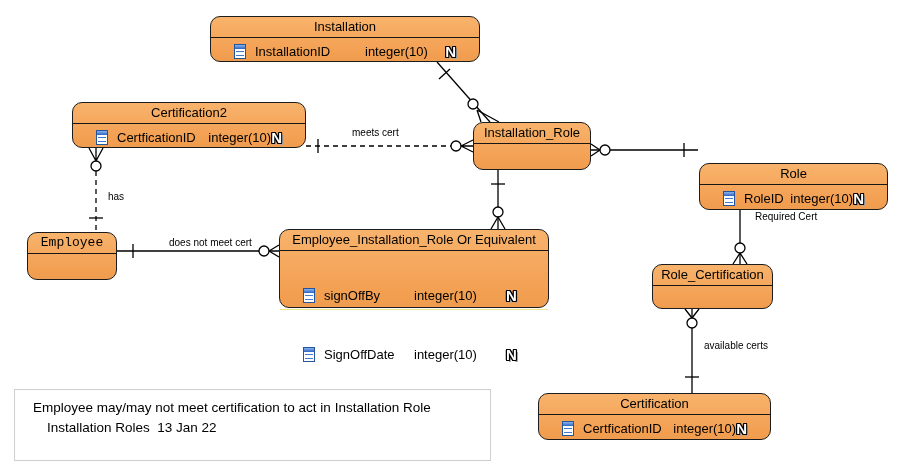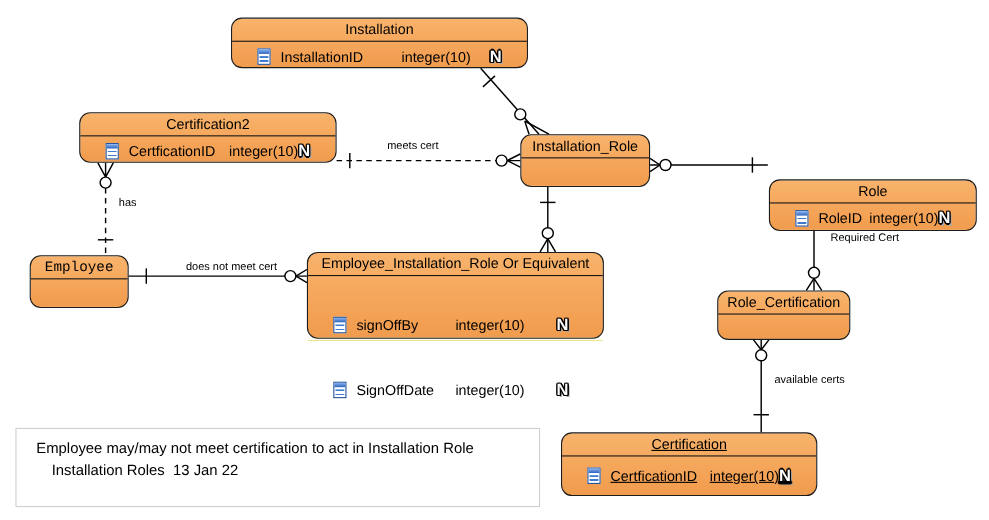--- a/index.html
+++ b/index.html
@@ -181,34 +181,34 @@
         <span class="n-badge">N</span>
       </div>
     </div>
   </div>
 
   <div class="entity" style="left:652px;top:264px;width:121px;height:45px;">
     <div class="e-title">Role_Certification</div>
     <div class="e-body"></div>
   </div>
 
-  <div class="entity ent-certification" style="left:510px;top:393px;width:233px;height:58px;text-decoration:underline;">
+  <div class="entity ent-certification" style="left:538px;top:393px;width:233px;height:47px;">
     <div class="e-title">Certification</div>
     <div class="e-body">
       <div class="field-row">
         <span class="col-icon"></span>
         <span class="f-name">CertficationID</span>
         <span class="f-type">integer(10)</span>
         <span class="n-badge">N</span>
       </div>
     </div>
   </div>
 
   <div class="rel-label" style="left:352px;top:127px;">meets cert</div>
-  <div class="rel-label" style="left:108px;top:179px;">has</div>
+  <div class="rel-label" style="left:108px;top:191px;">has</div>
   <div class="rel-label" style="left:137px;top:237px;margin-left:32px;">does not meet cert</div>
   <div class="rel-label" style="left:755px;top:211px;">Required Cert</div>
   <div class="rel-label" style="left:704px;top:340px;">available certs</div>
 
   <div class="note-box">
     <div class="note-line">Employee may/may not meet certification to act in Installation Role</div>
     <div class="note-line note-line2">Installation Roles  13 Jan 22</div>
   </div>
 
 </div>

